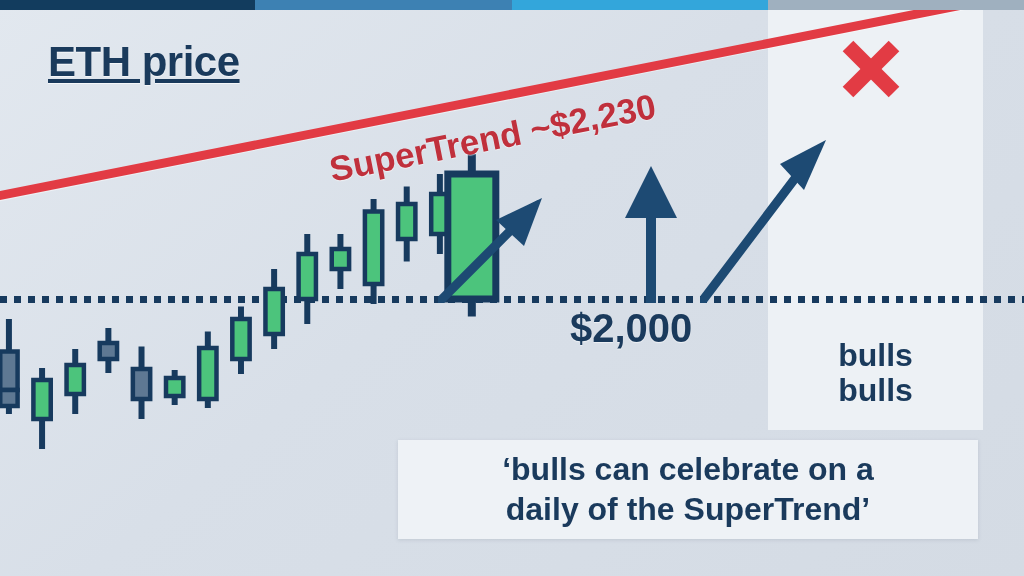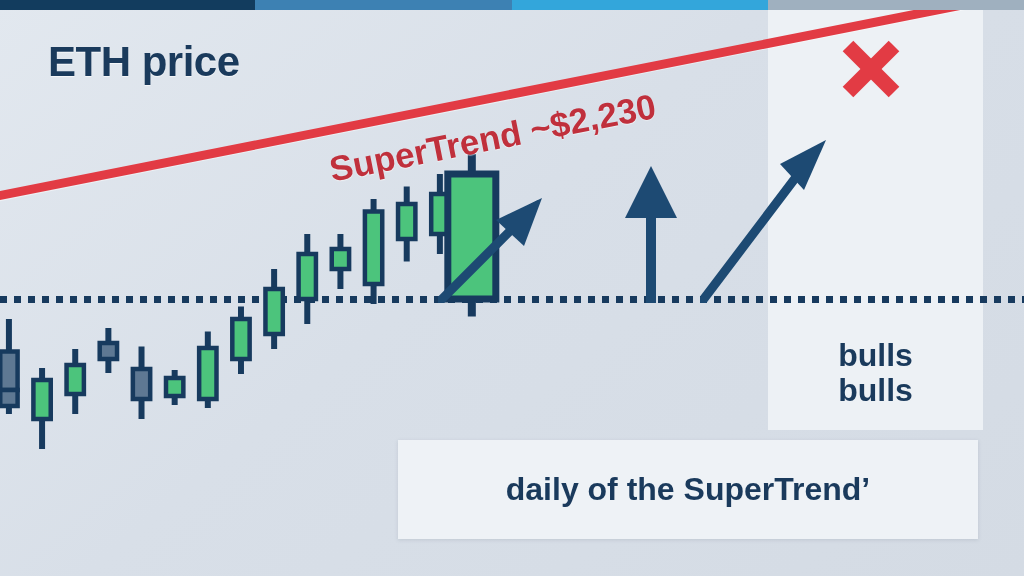--- a/index.html
+++ b/index.html
@@ -36,20 +36,21 @@
     transform:rotate(-11.2deg);transform-origin:0 50%;
     border-radius:1px;
     box-shadow:0 1px 0 rgba(255,255,255,.45);
   }
 
   
   #title{
     position:absolute;left:48px;top:38px;z-index:30;
     font-size:42px;font-weight:bold;color:#1a3a5c;letter-spacing:-.5px;
     text-shadow:0 1px 1px rgba(255,255,255,.7);
+    text-decoration:underline;
   }
   #trendlabel{
     position:absolute;left:330px;top:150px;z-index:30;
     font-size:35px;font-weight:bold;color:#c0303c;white-space:nowrap;
     transform:rotate(-11.2deg);transform-origin:0 50%;
     text-shadow:0 1px 1px rgba(255,255,255,.55);
   }
   #lvl2000{
     position:absolute;left:570px;top:306px;z-index:30;
     font-size:40px;font-weight:bold;color:#1a3a5c;white-space:nowrap;
@@ -192,25 +193,27 @@
 
   <svg id="xmark" viewBox="0 0 62 62">
     <g stroke="#e23b44" stroke-width="15" stroke-linecap="butt">
       <line x1="8" y1="8" x2="54" y2="54"></line>
       <line x1="54" y1="8" x2="8" y2="54"></line>
     </g>
   </svg>
 
   <div id="title">ETH price</div>
   <div id="trendlabel">SuperTrend ~$2,230</div>
+  <div id="lvl2000">$2,000</div>
   <div id="dailycandle">
     <div>bulls</div>
     <div>bulls</div>
   </div>
 
   <div id="quotebox">
     <div id="quotetext">
+      <div>‘bulls can celebrate on a</div>
       <div>daily of the SuperTrend’</div>
     </div>
   </div>
 
 
 </div>
 
 </body></html>

